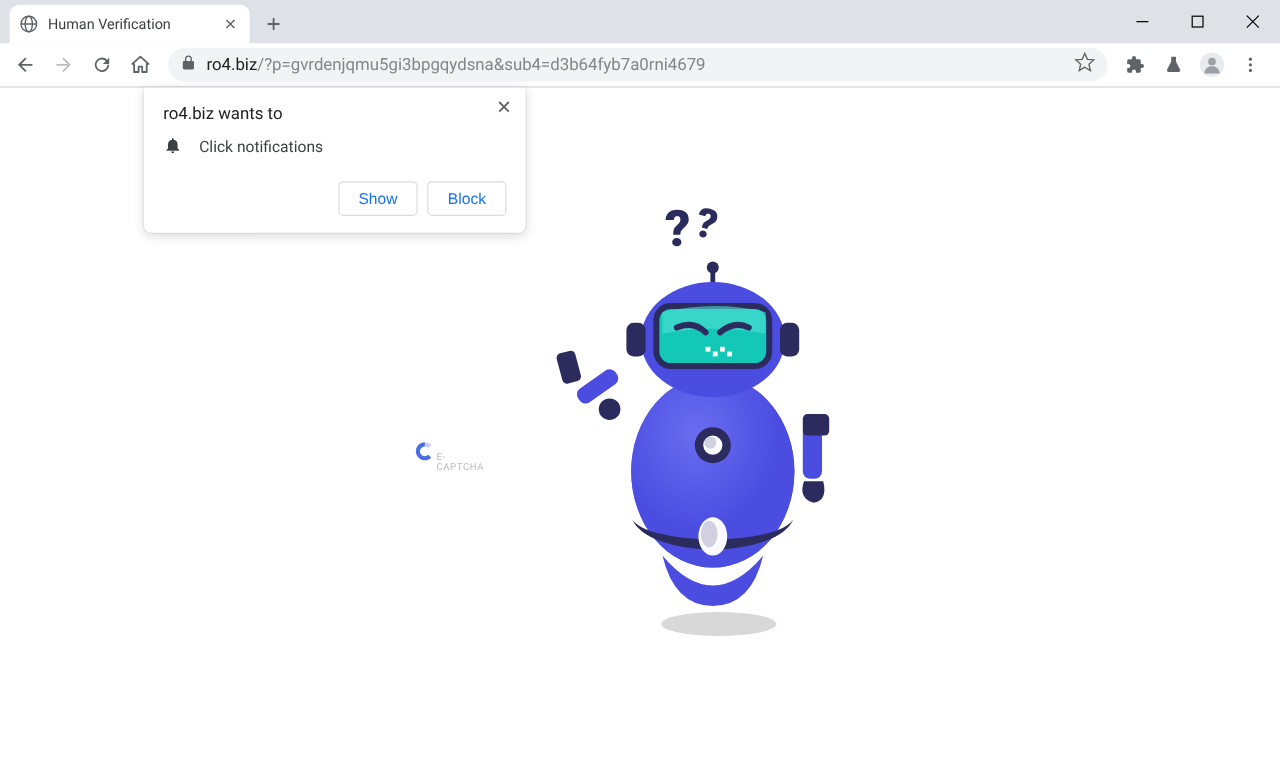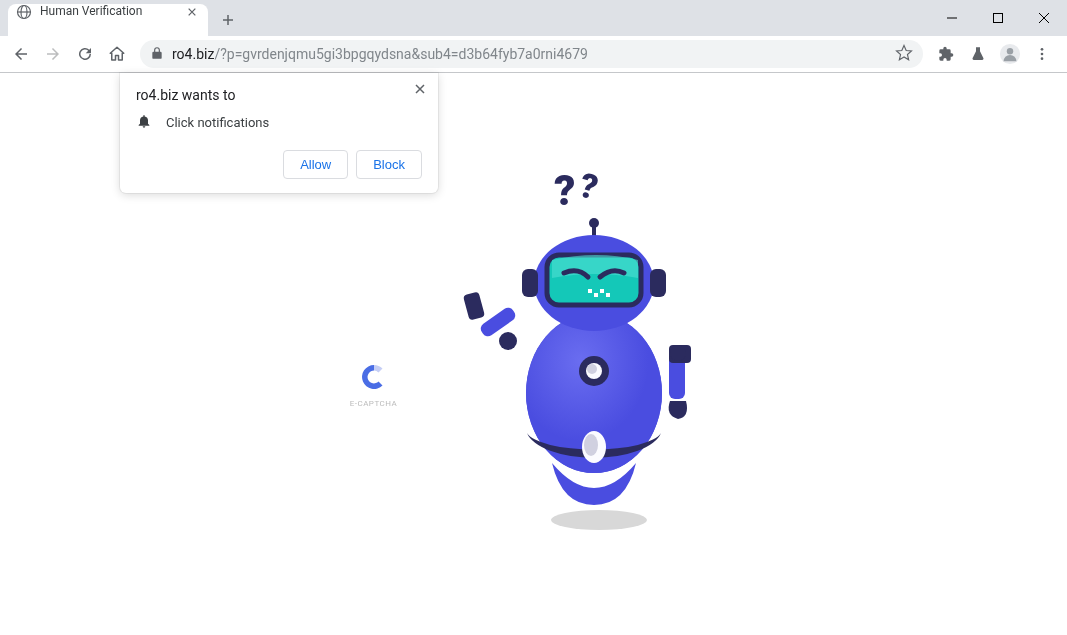--- a/index.html
+++ b/index.html
@@ -16,21 +16,21 @@
       display: flex;
       align-items: flex-end;
       height: 36px;
       padding-left: 8px;
     }
     .tab {
       background: #fff;
       border-radius: 8px 8px 0 0;
       height: 32px;
       display: flex;
-      align-items: flex-start;
+      align-items: center;
       padding: 0 8px;
       min-width: 200px;
       gap: 8px;
       font-size: 12px;
       color: #3c4043;
     }
     .tab-favicon {
       width: 16px;
       height: 16px;
       display: flex;
@@ -179,21 +179,21 @@
       font-size: 46px;
       font-weight: 300;
       color: #333;
       line-height: 1.1;
       max-width: 280px;
       letter-spacing: -0.5px;
     }
     .captcha-logo {
       margin-top: 60px;
       display: flex;
-      flex-direction: column;
+      flex-direction: row;
       align-items: center;
       width: 60px;
     }
     .captcha-c {
       width: 32px;
       height: 32px;
       margin-bottom: 6px;
     }
     .captcha-text {
       font-size: 8px;
@@ -327,21 +327,21 @@
     <div class="popup-title">ro4.biz wants to</div>
     <div class="popup-row">
       <span>
         <svg width="16" height="16" viewBox="0 0 24 24">
             <path d="M12 22a2 2 0 0 0 2-2h-4a2 2 0 0 0 2 2zm6-6V11a6 6 0 0 0-5-5.9V4a1 1 0 0 0-2 0v1.1A6 6 0 0 0 6 11v5l-2 2v1h16v-1z" fill="#3c4043"></path>
           </svg>
       </span>
       <span>Click notifications</span>
     </div>
     <div class="popup-actions">
-      <button class="popup-btn">Allow</button>
+      <button class="popup-btn">Show</button>
       <button class="popup-btn">Block</button>
     </div>
   </div>
 
   <div class="page-body">
     <div class="left-col">
       <div class="captcha-logo">
         <div class="captcha-c">
           <svg viewBox="0 0 32 32">
               <path d="M16 4a12 12 0 1 0 8.5 20.5l-4-4A6.4 6.4 0 1 1 16 9.6V4z" fill="#4a6de5"></path>

